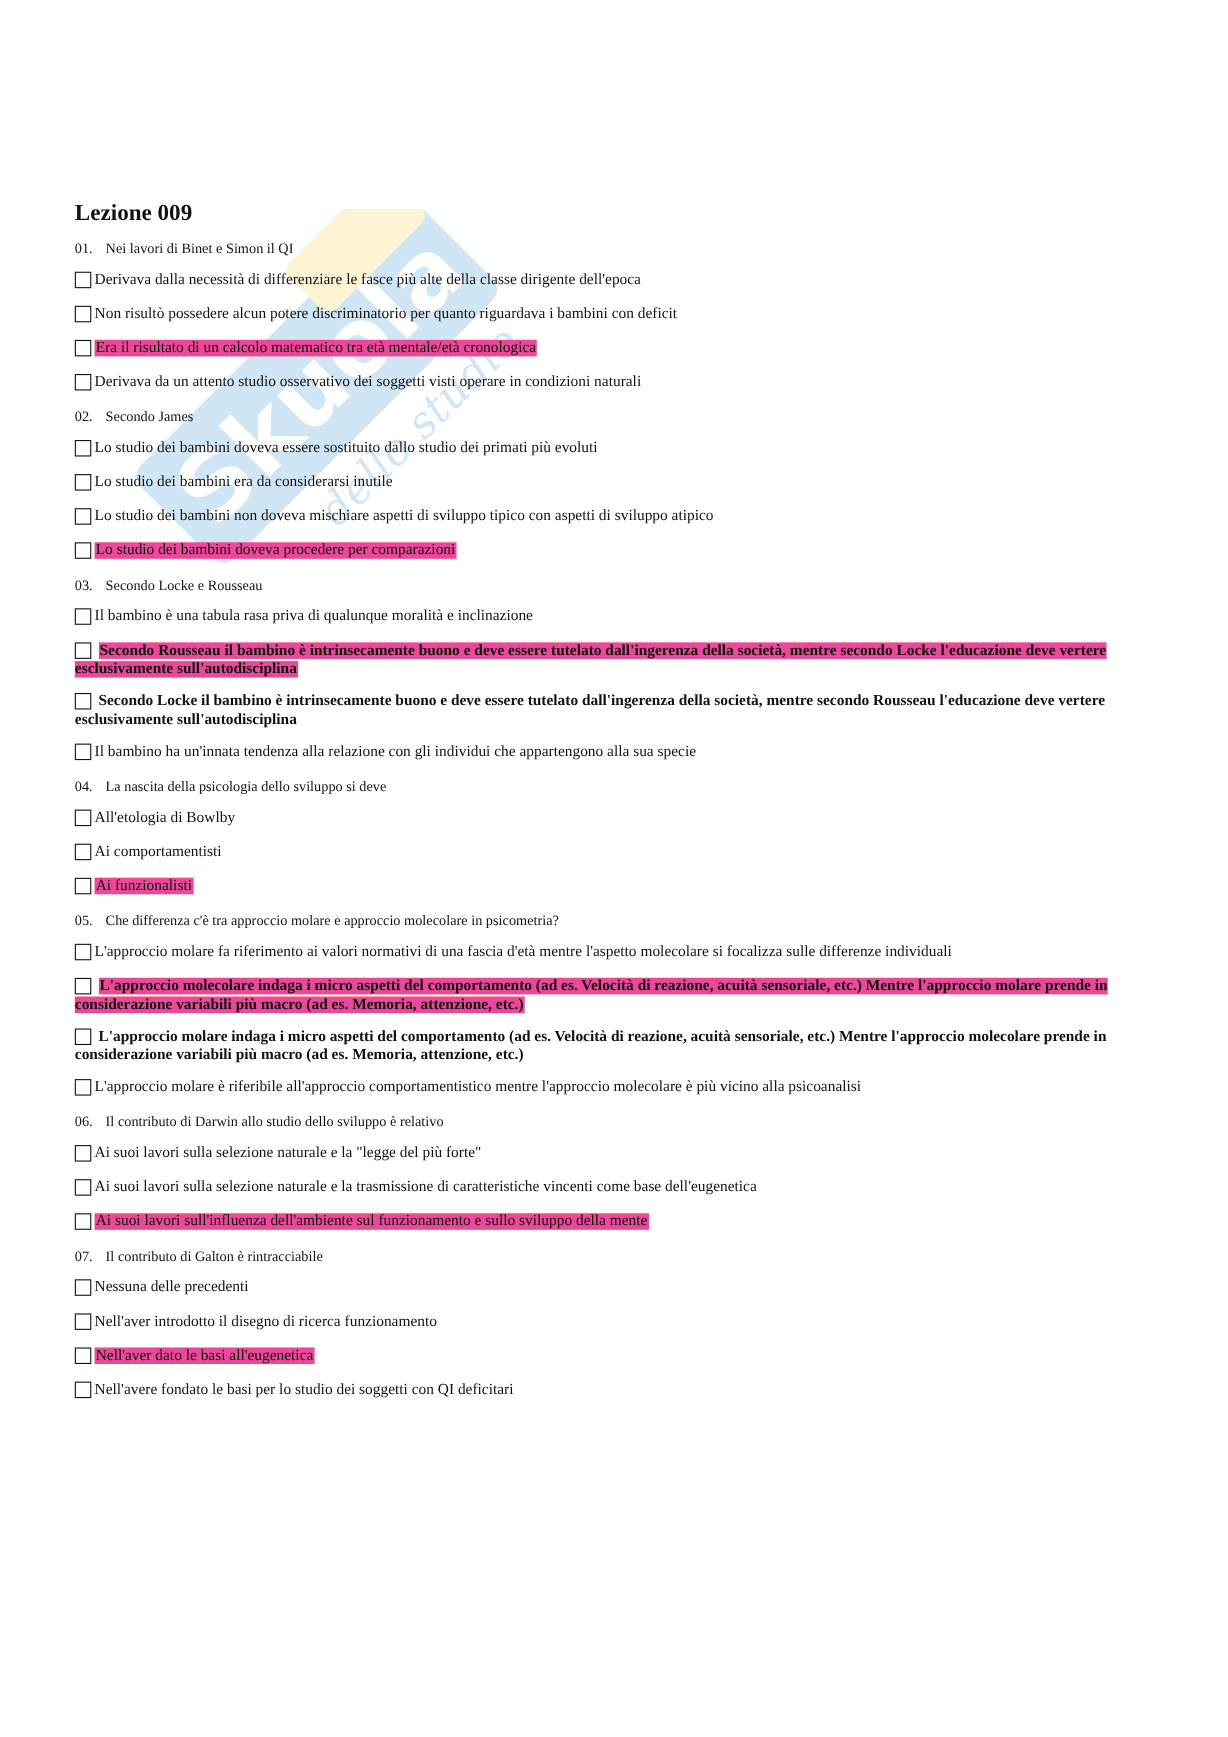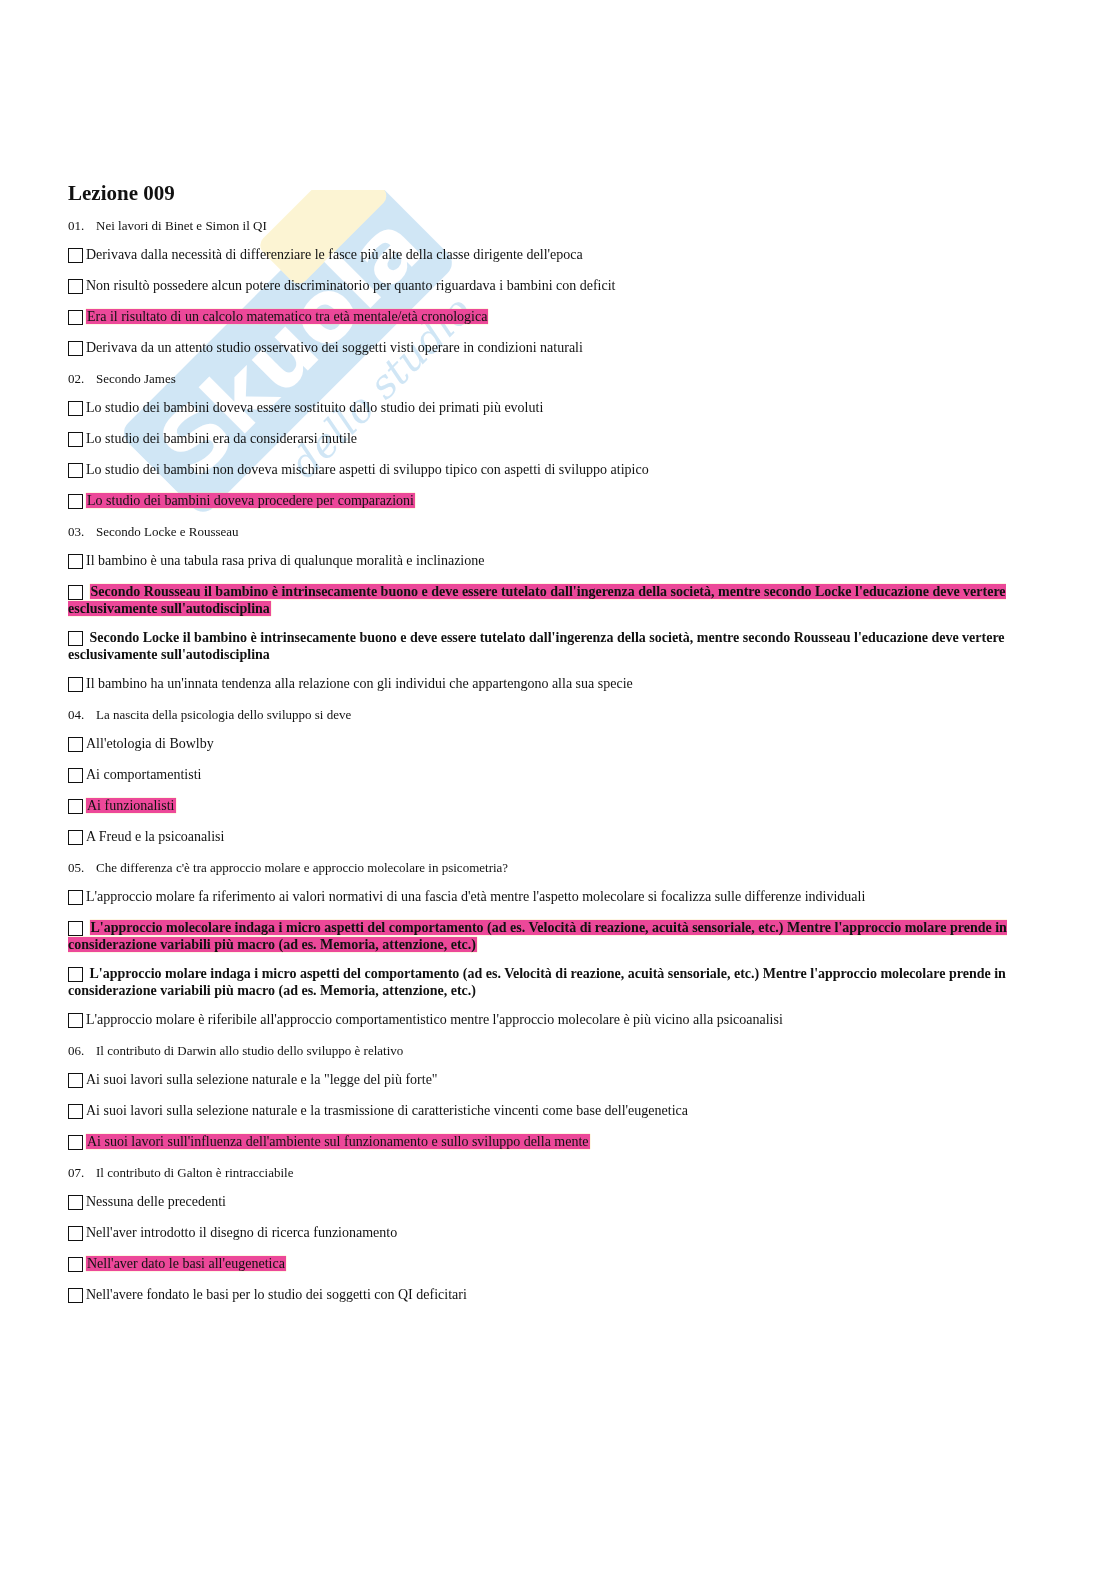--- a/index.html
+++ b/index.html
@@ -67,21 +67,20 @@
         <div class="answer"><span class="cb"></span><span>Il bambino è una tabula rasa priva di qualunque moralità e inclinazione</span></div>
         <div class="answer multi"><span class="cb"></span> <span class="hl">Secondo Rousseau il bambino è intrinsecamente buono e deve essere tutelato dall'ingerenza della società, mentre secondo Locke l'educazione deve vertere esclusivamente sull'autodisciplina</span></div>
         <div class="answer multi"><span class="cb"></span> <span>Secondo Locke il bambino è intrinsecamente buono e deve essere tutelato dall'ingerenza della società, mentre secondo Rousseau l'educazione deve vertere esclusivamente sull'autodisciplina</span></div>
         <div class="answer"><span class="cb"></span><span>Il bambino ha un'innata tendenza alla relazione con gli individui che appartengono alla sua specie</span></div>
       </div>
       <div class="question">
         <div class="q-title"><span class="num">04.</span><span>La nascita della psicologia dello sviluppo si deve</span></div>
         <div class="answer"><span class="cb"></span><span>All'etologia di Bowlby</span></div>
         <div class="answer"><span class="cb"></span><span>Ai comportamentisti</span></div>
         <div class="answer"><span class="cb"></span><span class="hl">Ai funzionalisti</span></div>
-        <div class="answer"><span class="cb"></span><span>A Freud e la psicoanalisi</span></div>
       </div>
       <div class="question">
         <div class="q-title"><span class="num">05.</span><span>Che differenza c'è tra approccio molare e approccio molecolare in psicometria?</span></div>
         <div class="answer"><span class="cb"></span><span>L'approccio molare fa riferimento ai valori normativi di una fascia d'età mentre l'aspetto molecolare si focalizza sulle differenze individuali</span></div>
         <div class="answer multi"><span class="cb"></span> <span class="hl">L'approccio molecolare indaga i micro aspetti del comportamento (ad es. Velocità di reazione, acuità sensoriale, etc.) Mentre l'approccio molare prende in considerazione variabili più macro (ad es. Memoria, attenzione, etc.)</span></div>
         <div class="answer multi"><span class="cb"></span> <span>L'approccio molare indaga i micro aspetti del comportamento (ad es. Velocità di reazione, acuità sensoriale, etc.) Mentre l'approccio molecolare prende in considerazione variabili più macro (ad es. Memoria, attenzione, etc.)</span></div>
         <div class="answer"><span class="cb"></span><span>L'approccio molare è riferibile all'approccio comportamentistico mentre l'approccio molecolare è più vicino alla psicoanalisi</span></div>
       </div>
       <div class="question">
         <div class="q-title"><span class="num">06.</span><span>Il contributo di Darwin allo studio dello sviluppo è relativo</span></div>

